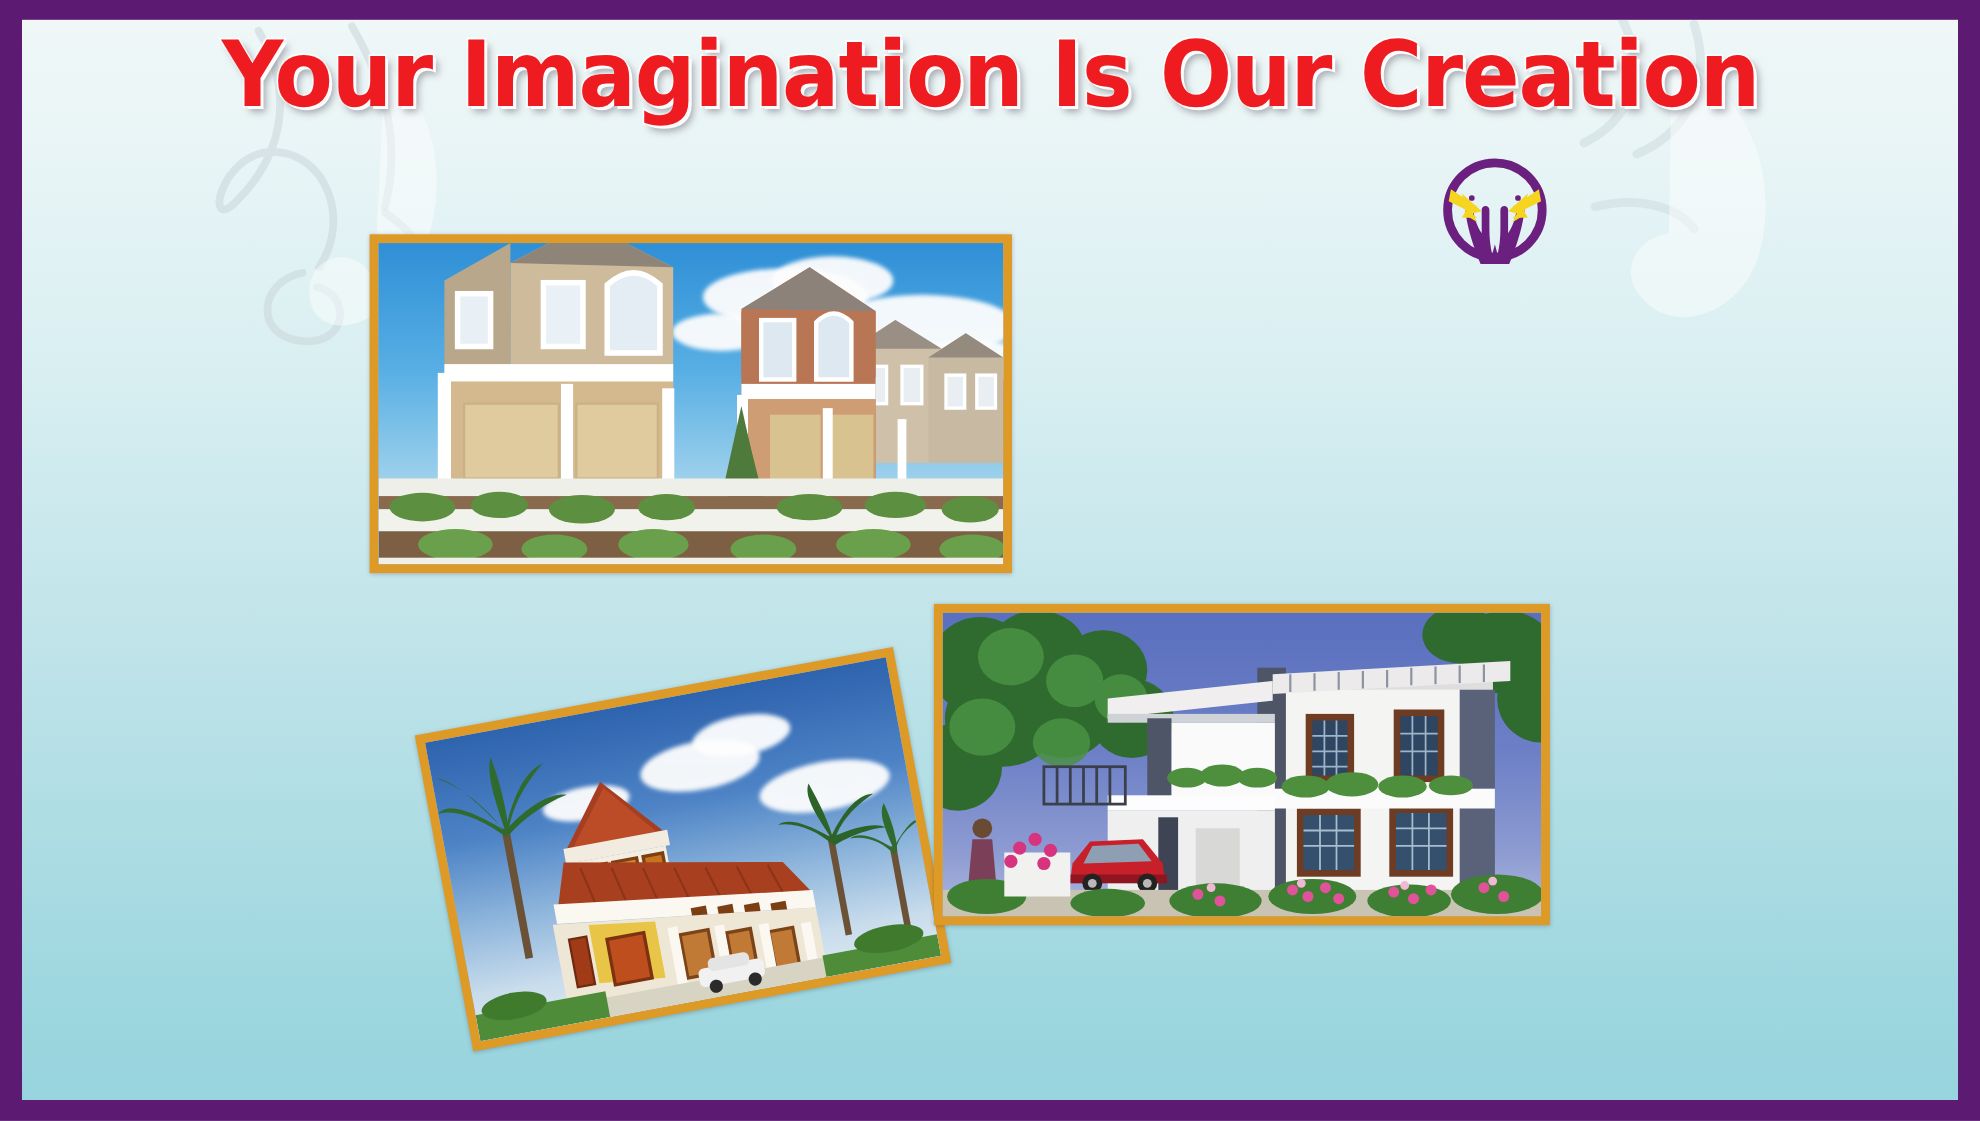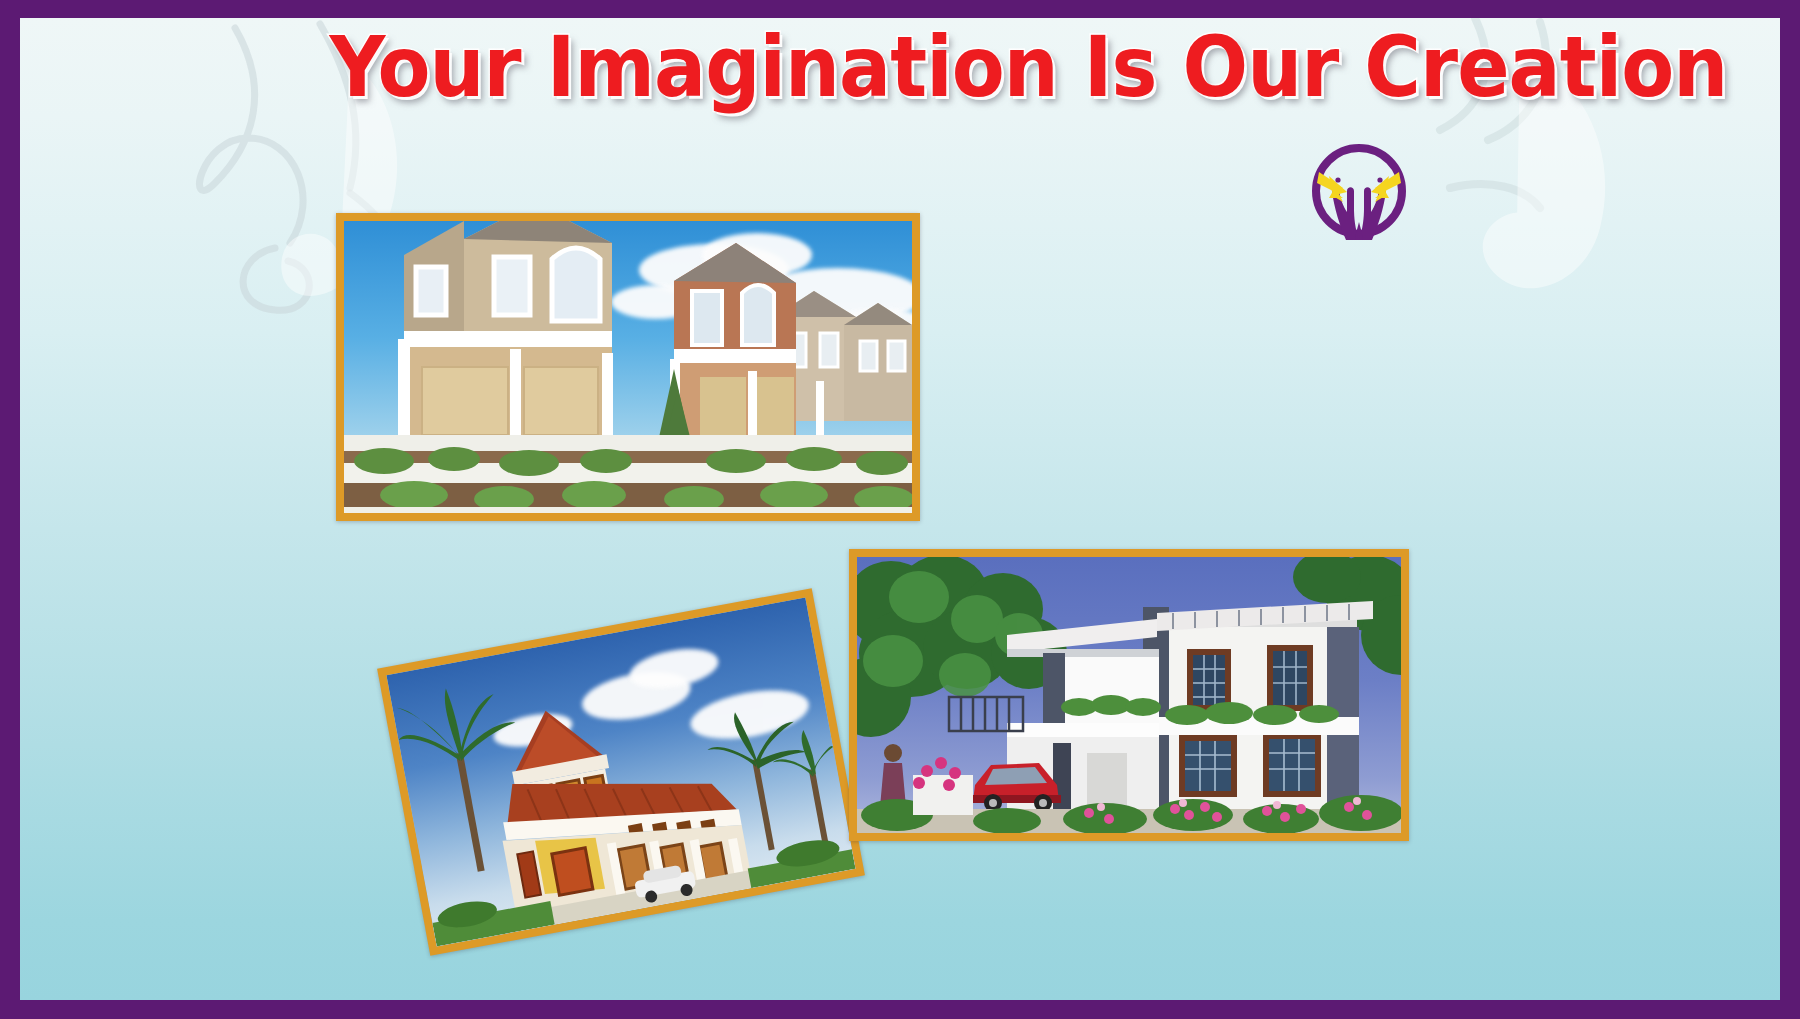--- a/index.html
+++ b/index.html
@@ -46,21 +46,21 @@
     pointer-events: none;
   }
   .swirls svg { display: block; width: 100%; height: 100%; }
 
   
   .title {
     position: absolute;
     left: 0;
     top: 6px;
     width: 100%;
-    text-align: right;
+    text-align: center;
     pointer-events: none;
   }
   .title-text {
     display: inline-block;
     font-family: "DejaVu Sans", sans-serif;
     font-weight: bold;
     font-size: 83px;
     line-height: 1.05;
     letter-spacing: -1px;
     color: #EE1C20;

